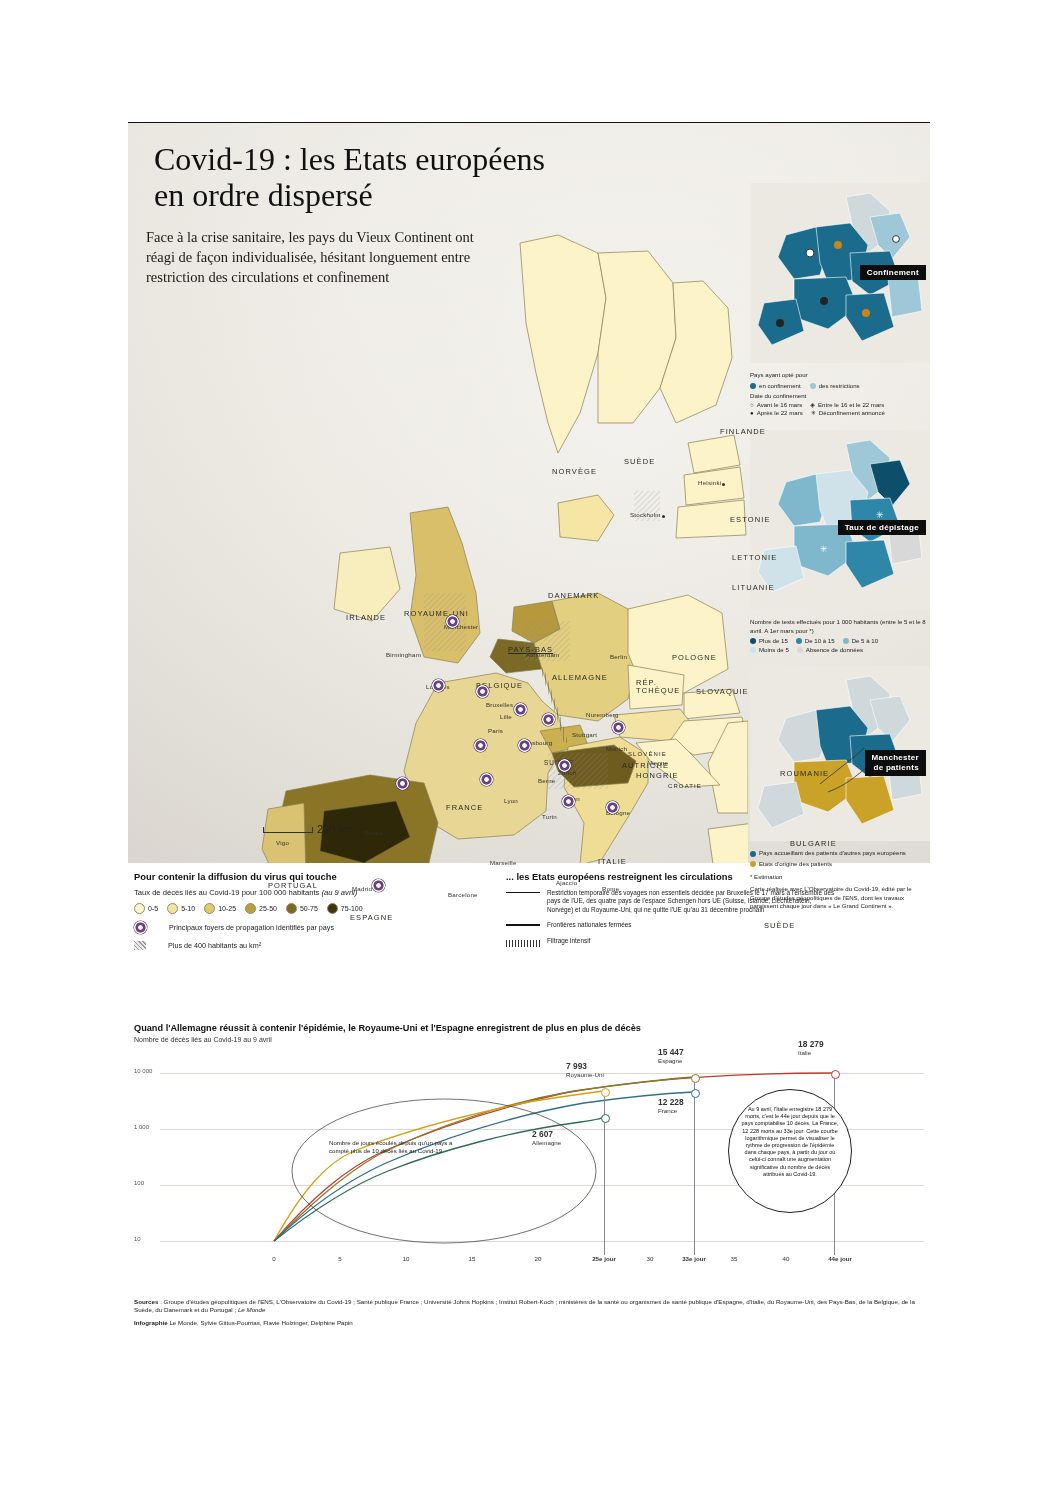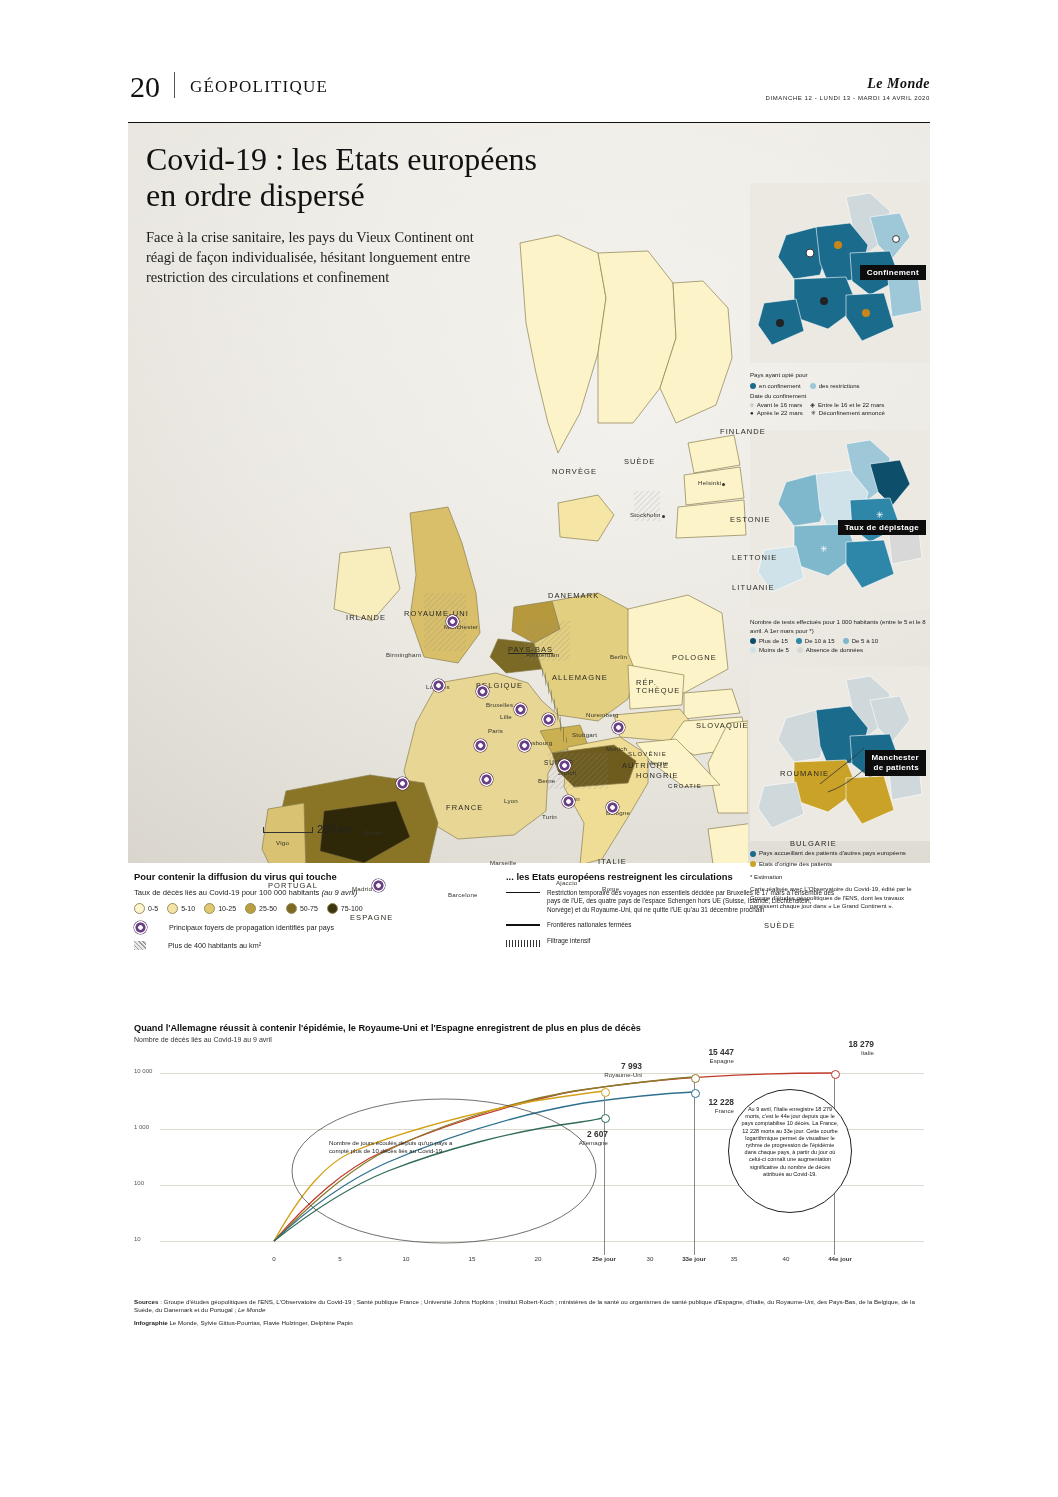--- a/index.html
+++ b/index.html
@@ -16,21 +16,21 @@
   .dateline{font-size:6px;letter-spacing:.6px;color:#222;margin-top:3px;}
 
   
   .frame{position:absolute;left:128px;top:122px;width:802px;height:1170px;border-top:1px solid #111;}
   .mapbg{position:absolute;left:0;top:0;width:802px;height:740px;background:
       radial-gradient(ellipse at 62% 40%, #f3f1ec 0%, #edeae3 45%, #e6e3db 70%, #dedad1 100%);}
   .mapbg:after{content:"";position:absolute;inset:0;background:linear-gradient(180deg,rgba(255,255,255,.25),rgba(0,0,0,.02));}
 
   
   .head{position:absolute;left:18px;top:18px;width:420px;z-index:6;}
-  .h1{font-family:"Liberation Serif",serif;font-size:32px;line-height:36px;color:#111;margin:0 0 14px 0;font-weight:normal;}
+  .h1{font-family:"Liberation Serif",serif;font-size:32px;line-height:36px;color:#111;margin:0 0 14px 8px;font-weight:normal;}
   .chapo{font-family:"Liberation Serif",serif;font-size:14.5px;line-height:20px;color:#1a1a1a;width:330px;}
 
   
   .maparea{position:absolute;left:0;top:0;width:620px;height:740px;overflow:hidden;z-index:3;}
   .scalebar{position:absolute;left:135px;top:700px;font-size:11px;color:#222;z-index:6;}
   .scalebar .bar{width:48px;height:5px;border:1px solid #333;border-top:none;display:inline-block;vertical-align:middle;margin-right:4px;}
   .maplabel{position:absolute;font-size:7px;color:#3a3a32;letter-spacing:.6px;z-index:5;}
   .maplabel.country{font-size:7.5px;letter-spacing:1.1px;color:#2a2a22;}
   .maplabel.city{font-size:6.2px;color:#33332c;letter-spacing:.2px;}
   .citydot{position:absolute;width:3px;height:3px;border-radius:50%;background:#333;z-index:5;}
@@ -65,47 +65,38 @@
 
   
   .chart{position:absolute;left:6px;top:900px;width:800px;height:270px;z-index:6;}
   .ch-title{font-size:9.2px;font-weight:bold;color:#111;}
   .ch-sub{font-size:7px;color:#333;margin-top:3px;}
   .plot{position:relative;width:790px;height:200px;margin-top:8px;}
   .ytick{position:absolute;left:0;font-size:6px;color:#555;}
   .gl{position:absolute;left:26px;right:0;border-top:1px solid #dedad2;}
   .xtick{position:absolute;top:204px;font-size:6.2px;color:#333;transform:translateX(-50%);}
   .vline{position:absolute;width:1px;background:#888;}
-  .endlabel{position:absolute;font-size:8.4px;font-weight:bold;color:#111;text-align:right;}
+  .endlabel{position:absolute;font-size:8.4px;font-weight:bold;color:#111;text-align:left;}
   .endlabel span{display:block;font-size:6.2px;font-weight:normal;color:#333;}
   .marker{position:absolute;width:7px;height:7px;border-radius:50%;background:#fff;border:1.4px solid #333;}
   .bubble{position:absolute;border-radius:50%;border:1px solid #222;background:#fff;}
   .bubble .txt{font-size:5.5px;line-height:7.2px;color:#111;text-align:center;padding:16px 12px;}
   .ann{position:absolute;font-size:6.1px;line-height:8px;color:#222;}
 
   
   .sources{position:absolute;left:134px;top:1298px;width:790px;font-size:6.2px;line-height:8.4px;color:#222;}
   .sources b{font-weight:bold;}
   .sources i{font-style:italic;}
   .sources .info{margin-top:4px;}
 </style>
 </head>
 <body>
 
 <div class="page">
 
-  <div class="masthead">
-    <span class="folio">20</span>
-    <span class="folio-sep"></span>
-    <span class="rubrique">GÉOPOLITIQUE</span>
-    <div class="mast-right">
-      <div class="lemonde">Le Monde</div>
-      <div class="dateline">DIMANCHE 12 - LUNDI 13 - MARDI 14 AVRIL 2020</div>
-    </div>
-  </div>
 
   <div class="frame">
     <div class="mapbg"></div>
 
     <div class="head">
       <h1 class="h1">
         <span>Covid-19 : les Etats européens</span><br>
         <span>en ordre dispersé</span>
       </h1>
       <div class="chapo">Face à la crise sanitaire, les pays du Vieux Continent ont réagi de façon individualisée, hésitant longuement entre restriction des circulations et confinement</div>
@@ -188,21 +179,21 @@
     <div class="maplabel country" style="left:604px;top:430px;">LETTONIE</div>
     <div class="maplabel country" style="left:604px;top:460px;">LITUANIE</div>
     <div class="maplabel country" style="left:420px;top:468px;">DANEMARK</div>
     <div class="maplabel country" style="left:218px;top:490px;">IRLANDE</div>
     <div class="maplabel country" style="left:276px;top:486px;">ROYAUME-UNI</div>
     <div class="maplabel country" style="left:380px;top:522px;text-decoration:underline;">PAYS-BAS</div>
     <div class="maplabel country" style="left:424px;top:550px;">ALLEMAGNE</div>
     <div class="maplabel country" style="left:348px;top:558px;">BELGIQUE</div>
     <div class="maplabel country" style="left:544px;top:530px;">POLOGNE</div>
     <div class="maplabel country" style="left:508px;top:556px;width:40px;line-height:8px;">RÉP. TCHÈQUE</div>
-    <div class="maplabel country" style="left:568px;top:598px;">SLOVAQUIE</div>
+    <div class="maplabel country" style="left:568px;top:564px;">SLOVAQUIE</div>
     <div class="maplabel country" style="left:494px;top:638px;">AUTRICHE</div>
     <div class="maplabel country" style="left:508px;top:648px;">HONGRIE</div>
     <div class="maplabel country" style="left:652px;top:646px;">ROUMANIE</div>
     <div class="maplabel country" style="left:662px;top:716px;">BULGARIE</div>
     <div class="maplabel country" style="left:416px;top:636px;font-size:6.4px;">SUISSE</div>
     <div class="maplabel country" style="left:318px;top:680px;">FRANCE</div>
     <div class="maplabel country" style="left:470px;top:734px;">ITALIE</div>
     <div class="maplabel country" style="left:500px;top:628px;font-size:6px;">SLOVÉNIE</div>
     <div class="maplabel country" style="left:540px;top:660px;font-size:6px;">CROATIE</div>
     <div class="maplabel country" style="left:140px;top:758px;">PORTUGAL</div>

